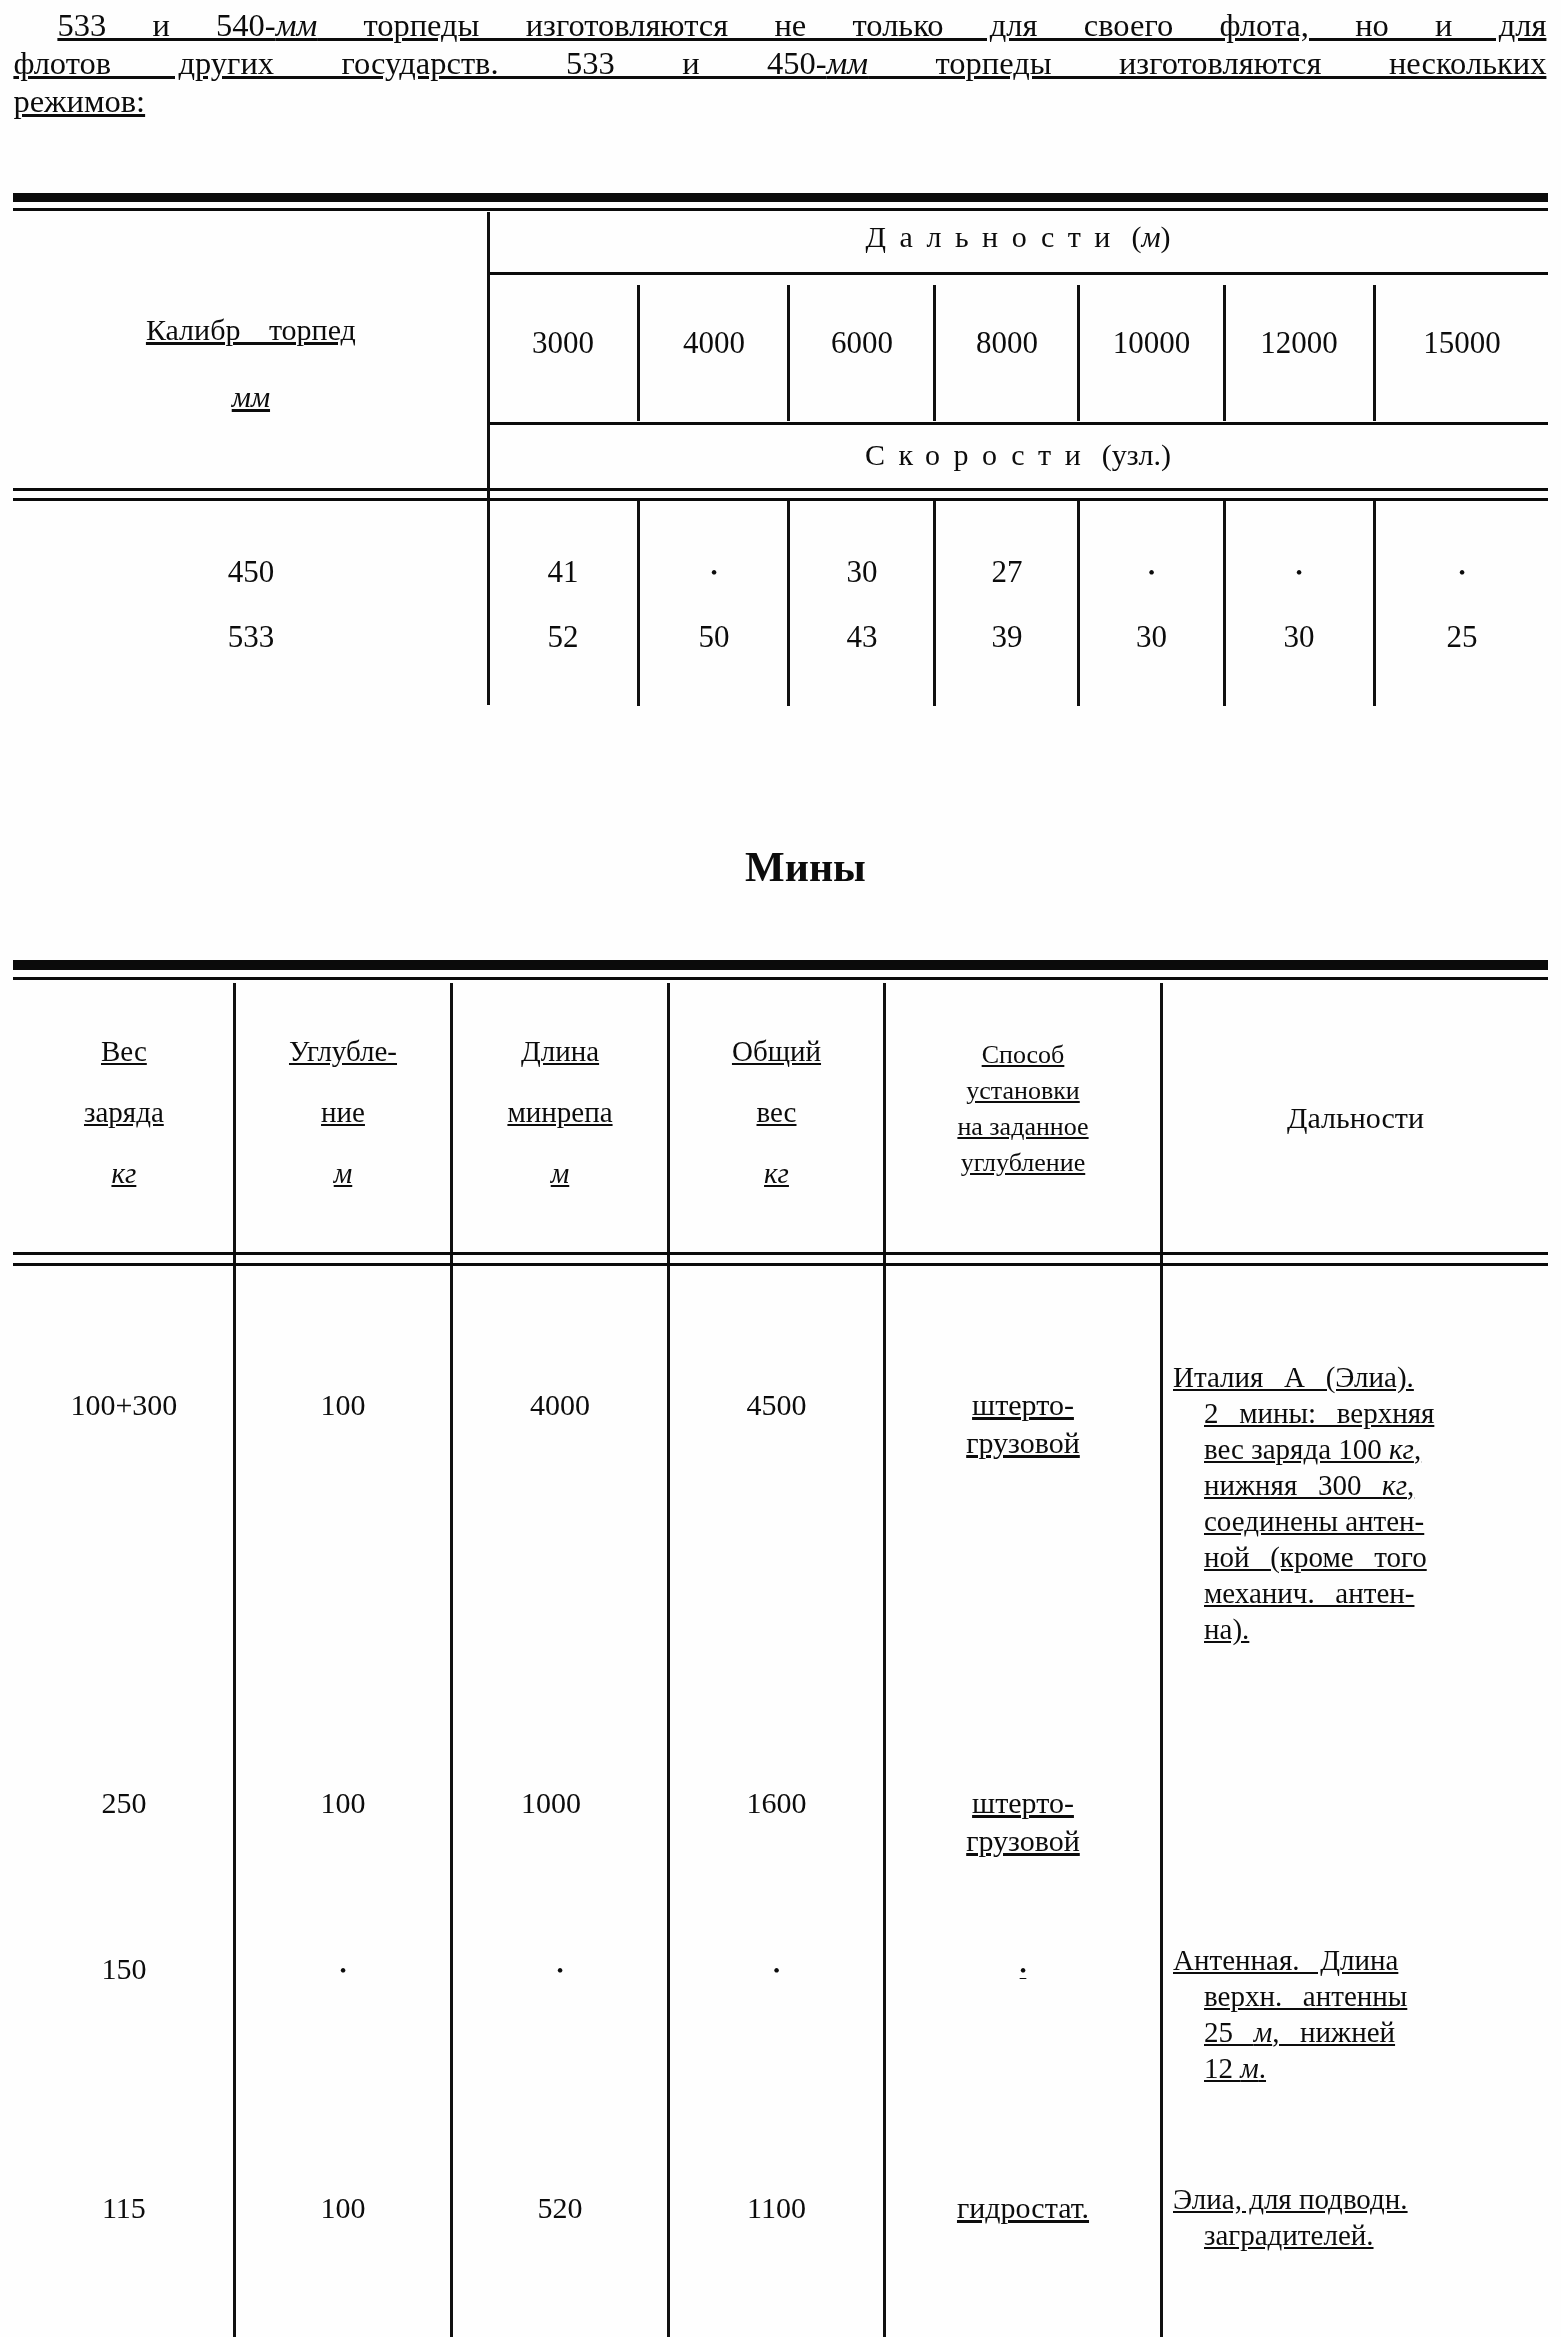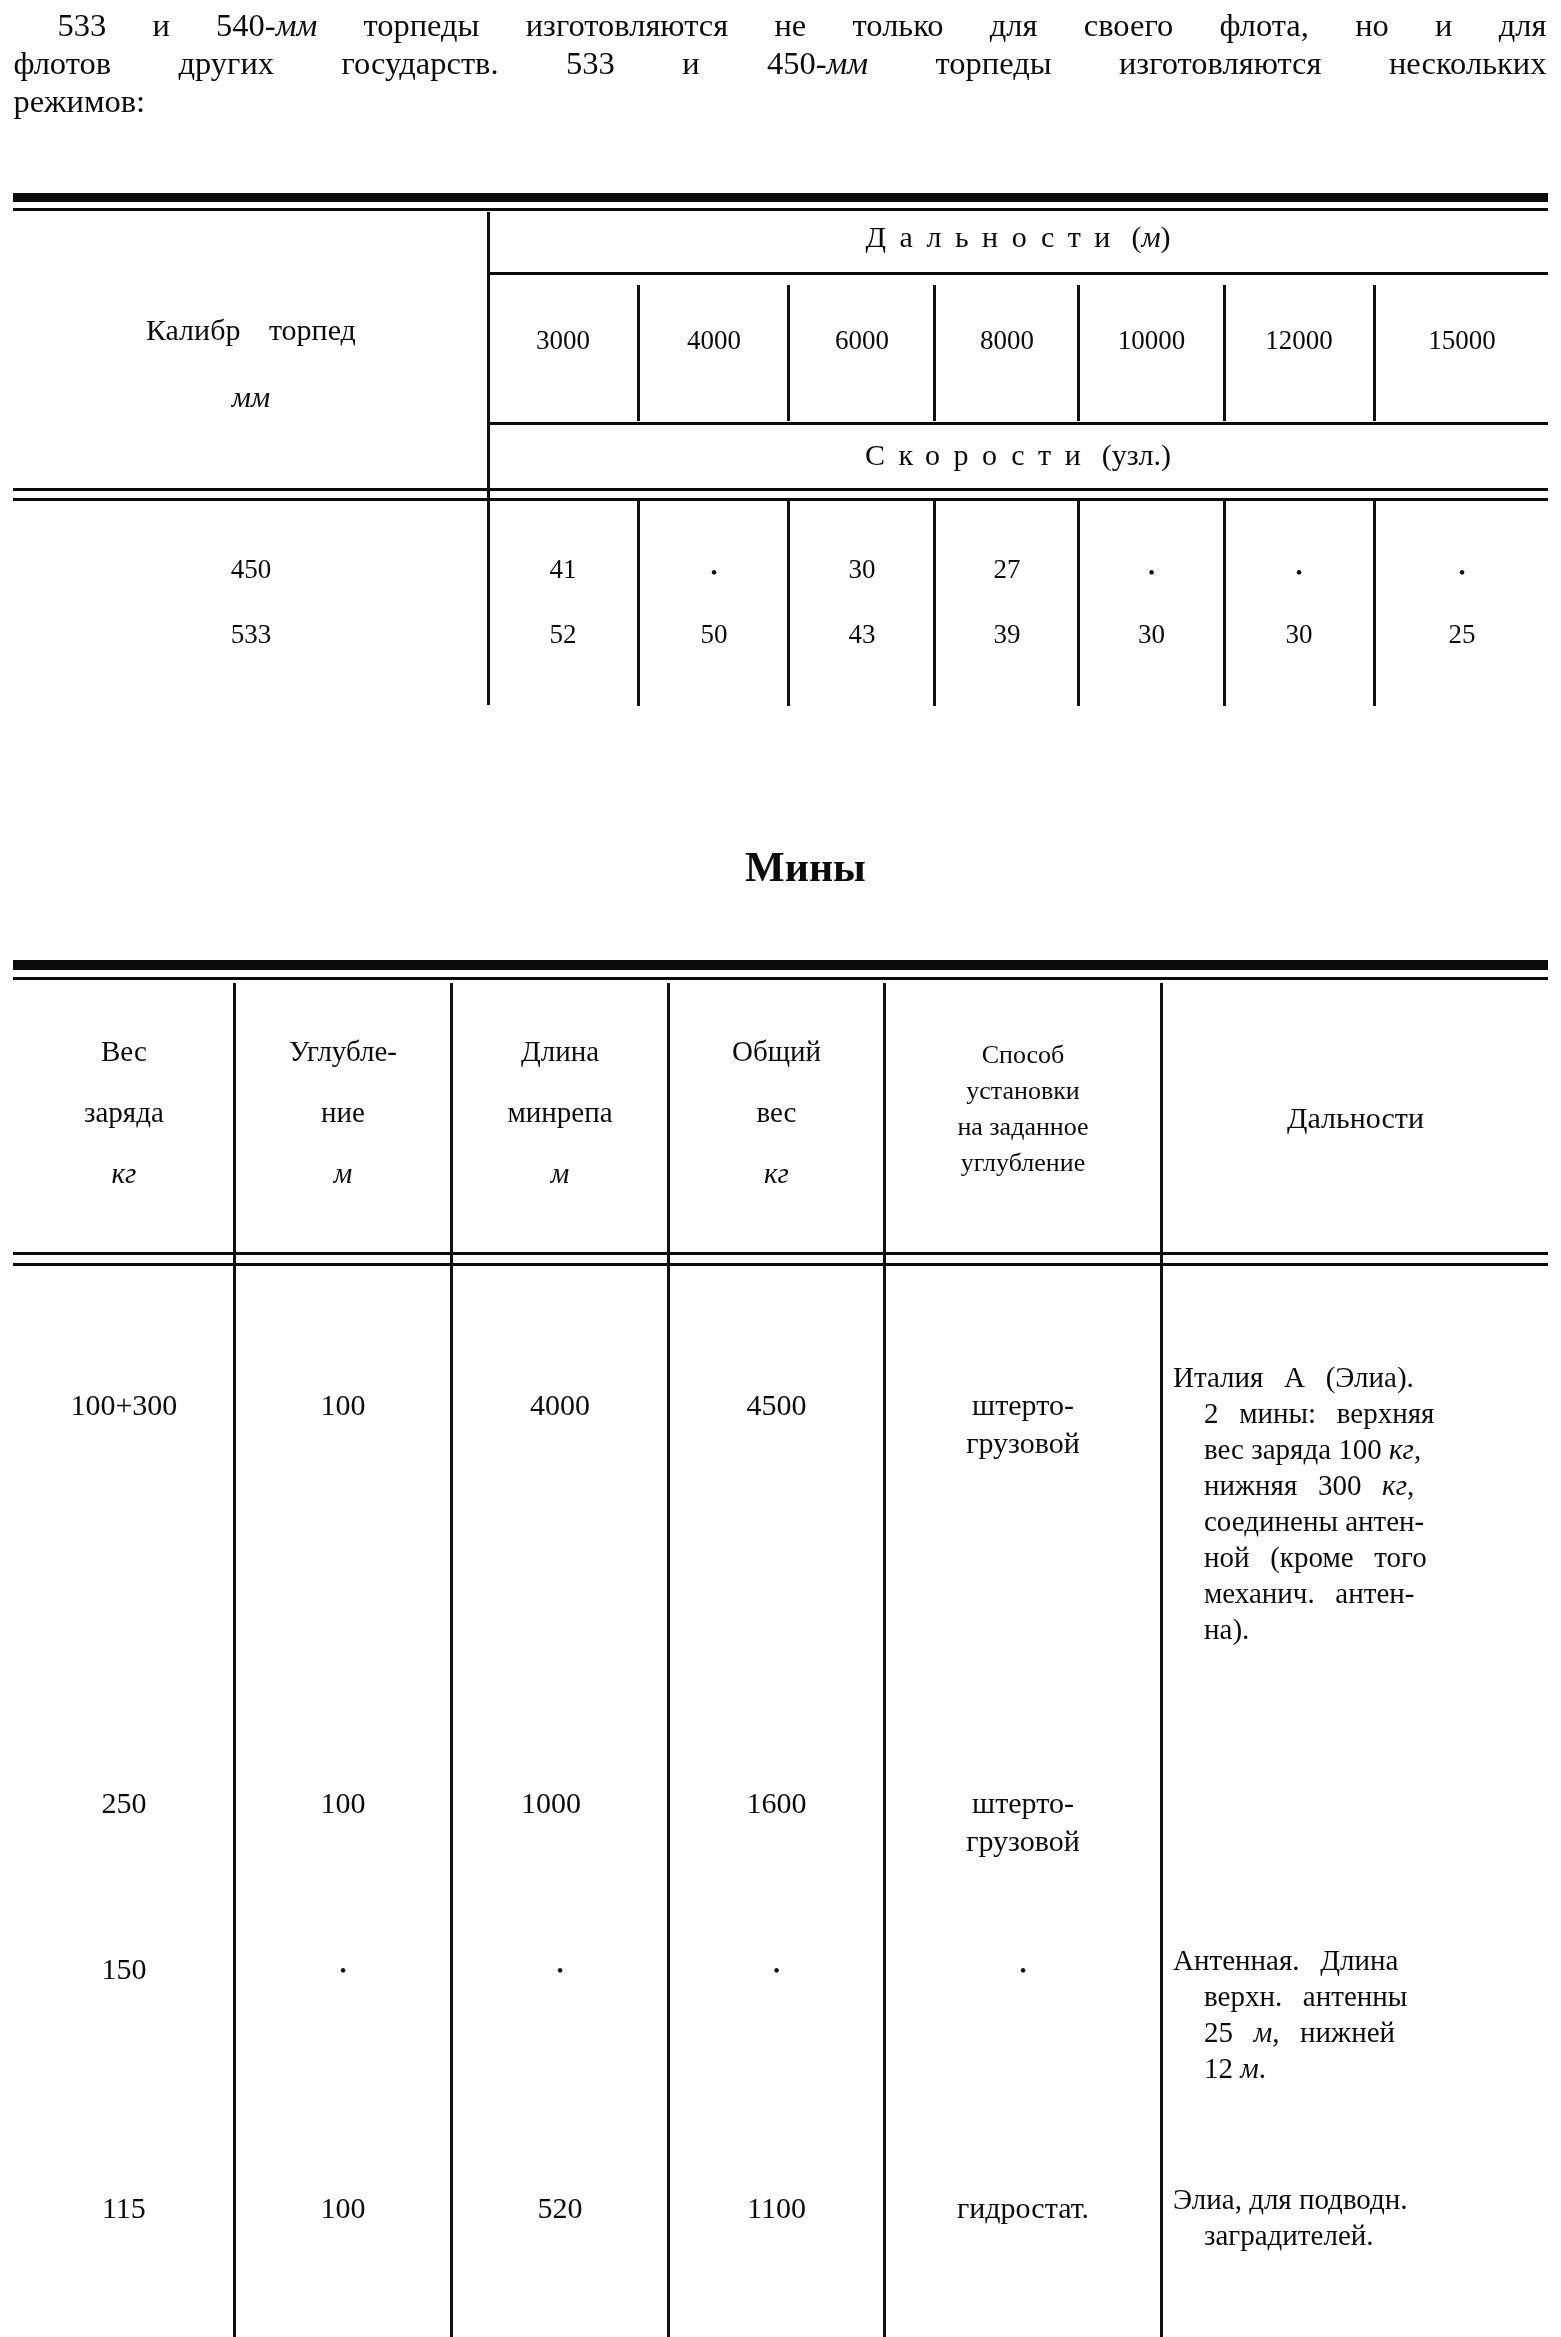--- a/index.html
+++ b/index.html
@@ -5,27 +5,27 @@
   html,body{margin:0;padding:0;background:#e8e8e8;}
   .page{
     position:relative;width:1562px;height:2337px;background:#fefefe;
     color:#0c0c0c;font-family:"Liberation Serif","DejaVu Serif",serif;
     overflow:hidden;margin:0 auto;
   }
   .rule{position:absolute;background:#0b0b0b;}
   .vline{position:absolute;width:2.9px;background:#101010;}
   .cell{position:absolute;text-align:center;}
   .intro{position:absolute;left:13.4px;top:5.7px;width:1533px;font-size:32.5px;line-height:38px;}
-  .line{display:block;}
+  .line{display:block;text-decoration:underline;}
   .justify{text-align:justify;text-align-last:justify;}
   .first{text-indent:44px;}
   i{font-style:italic;}
   .ls{letter-spacing:0.45em;}
   .fs31{font-size:30px;}
-  .fs32{font-size:27px;}
+  .fs32{font-size:31px;}
   .t1cal .line{line-height:67px;}
   .t1cal .line:first-child{word-spacing:21px;}
   .hcell{font-size:29px;}
   .hcell .line{line-height:61px;}
   .hcell5{font-size:26px;}
   .hcell5 .line{line-height:36px;}
   .mines-title{position:absolute;left:38px;top:843px;width:1535px;text-align:center;
     font-size:42px;font-weight:bold;}
   .val{font-size:30px;line-height:38px;}
   .method .line{line-height:38px;}

